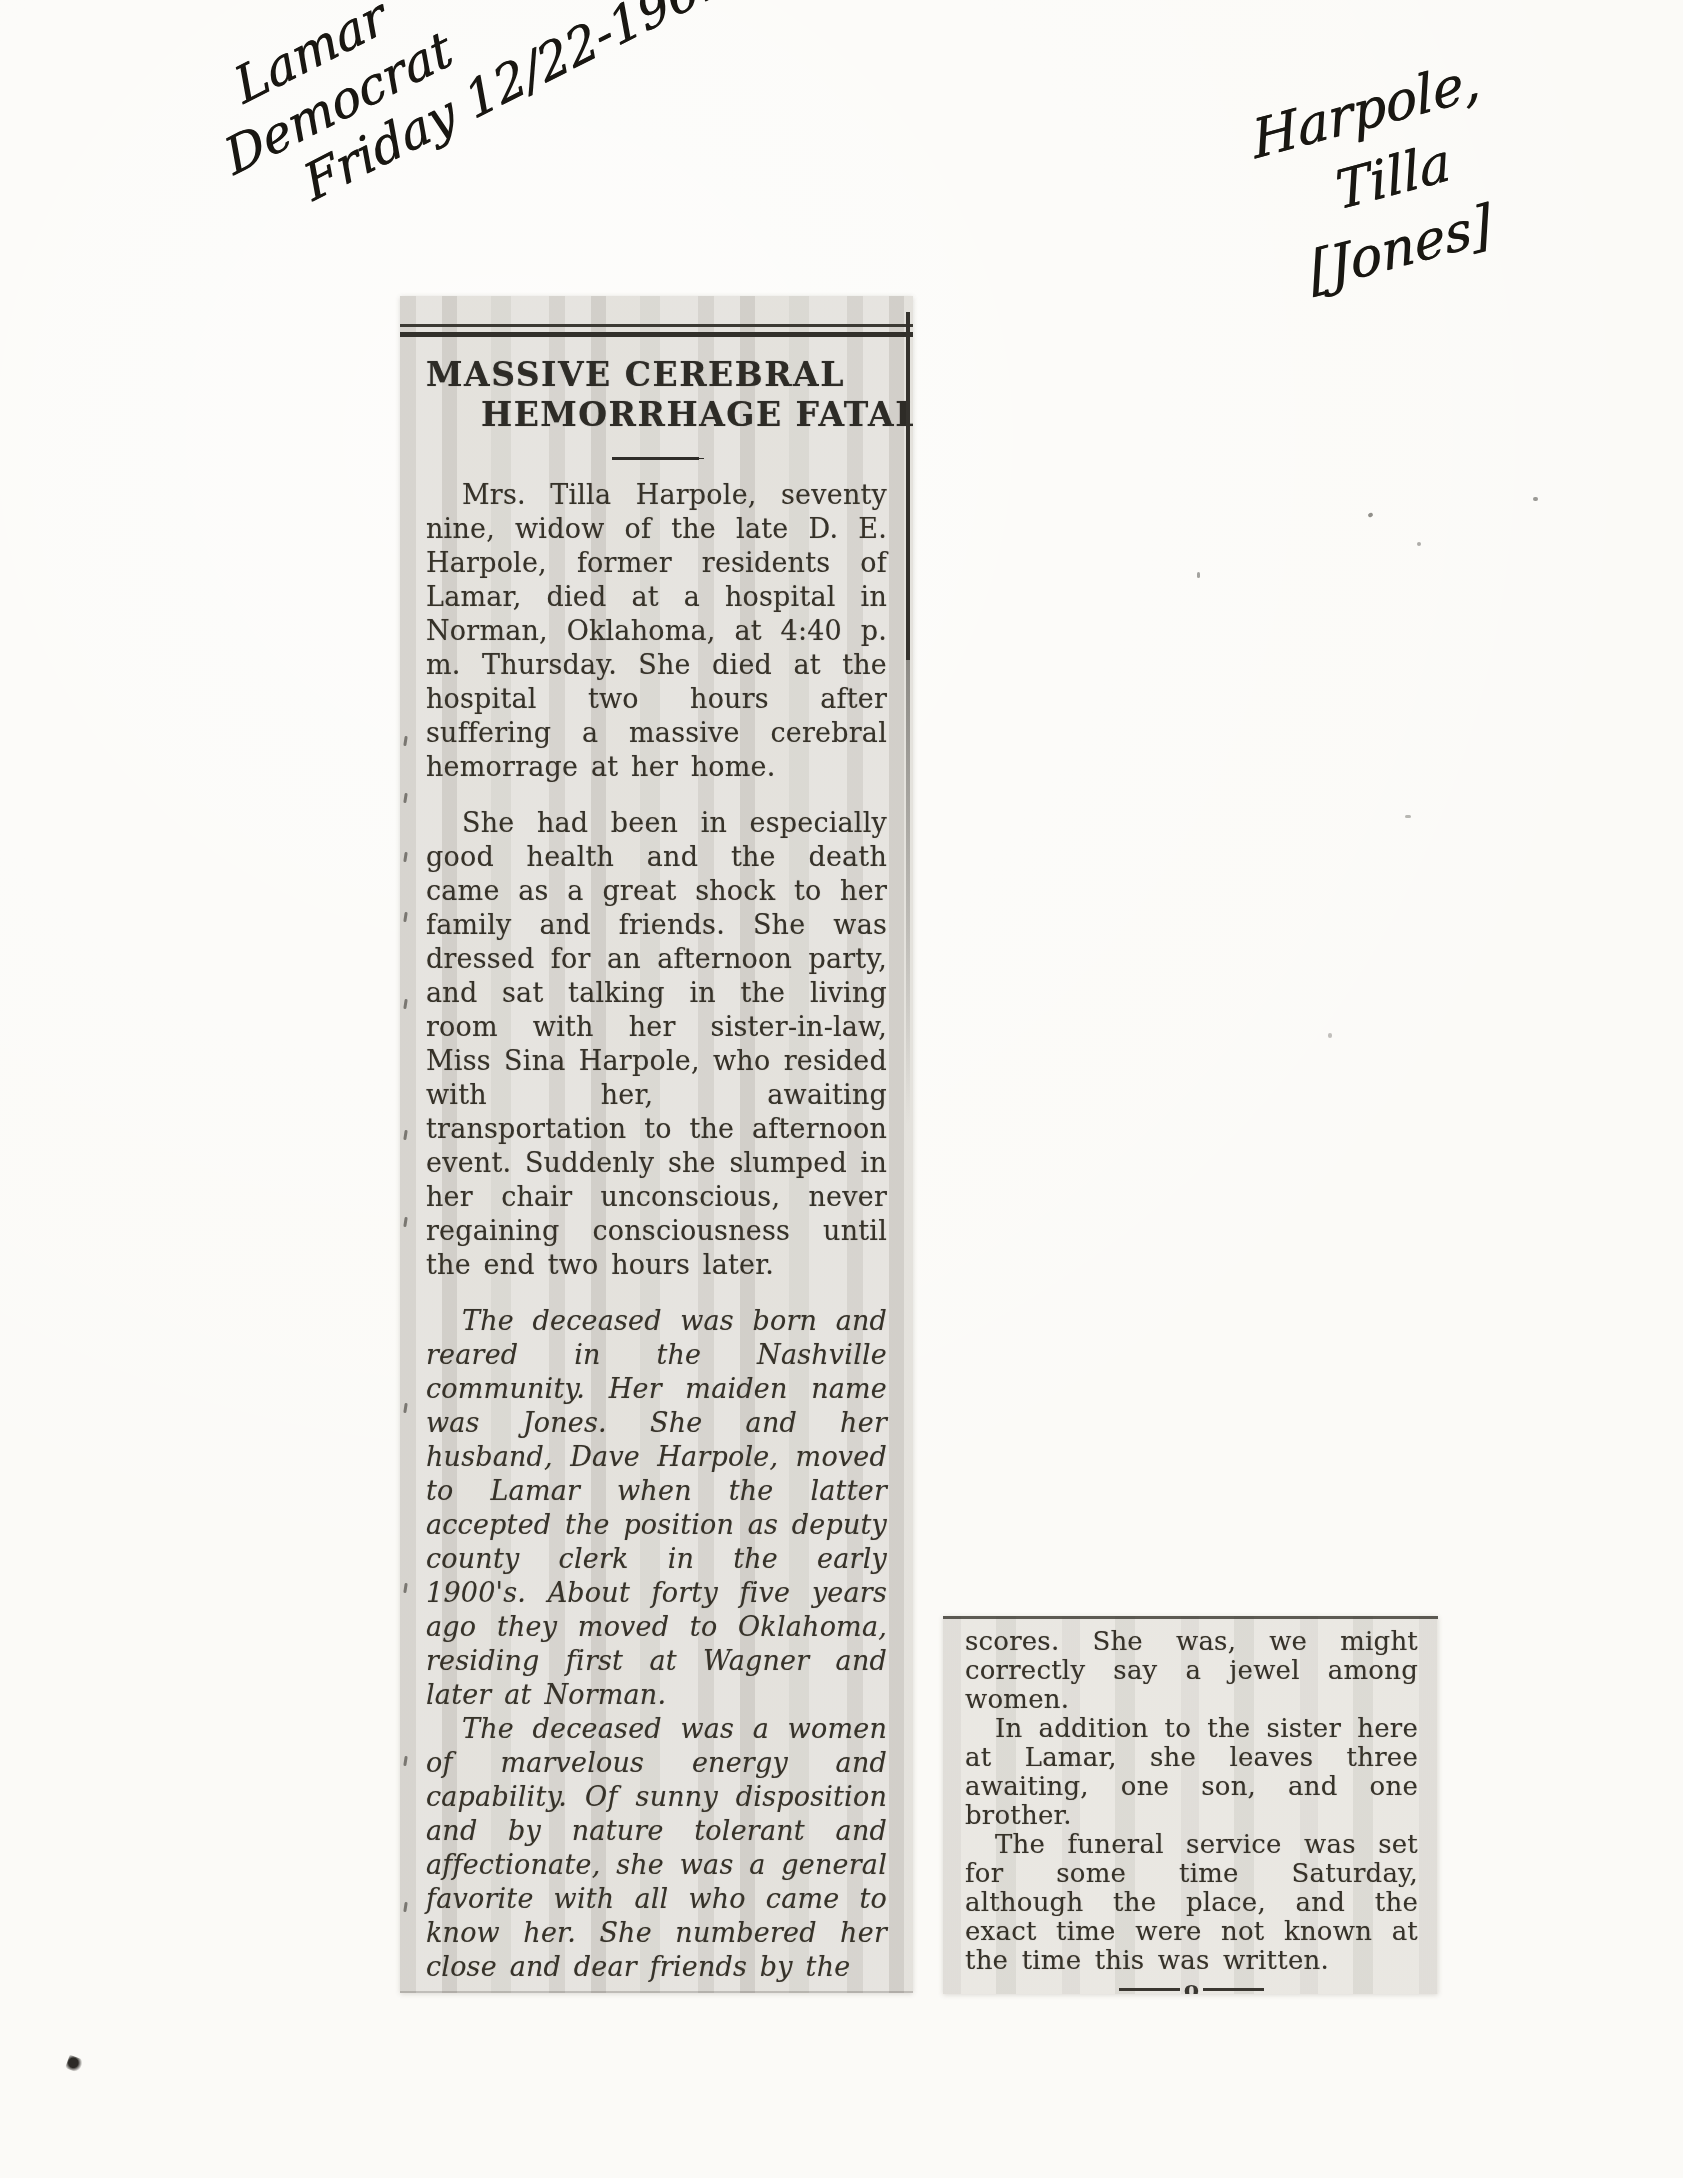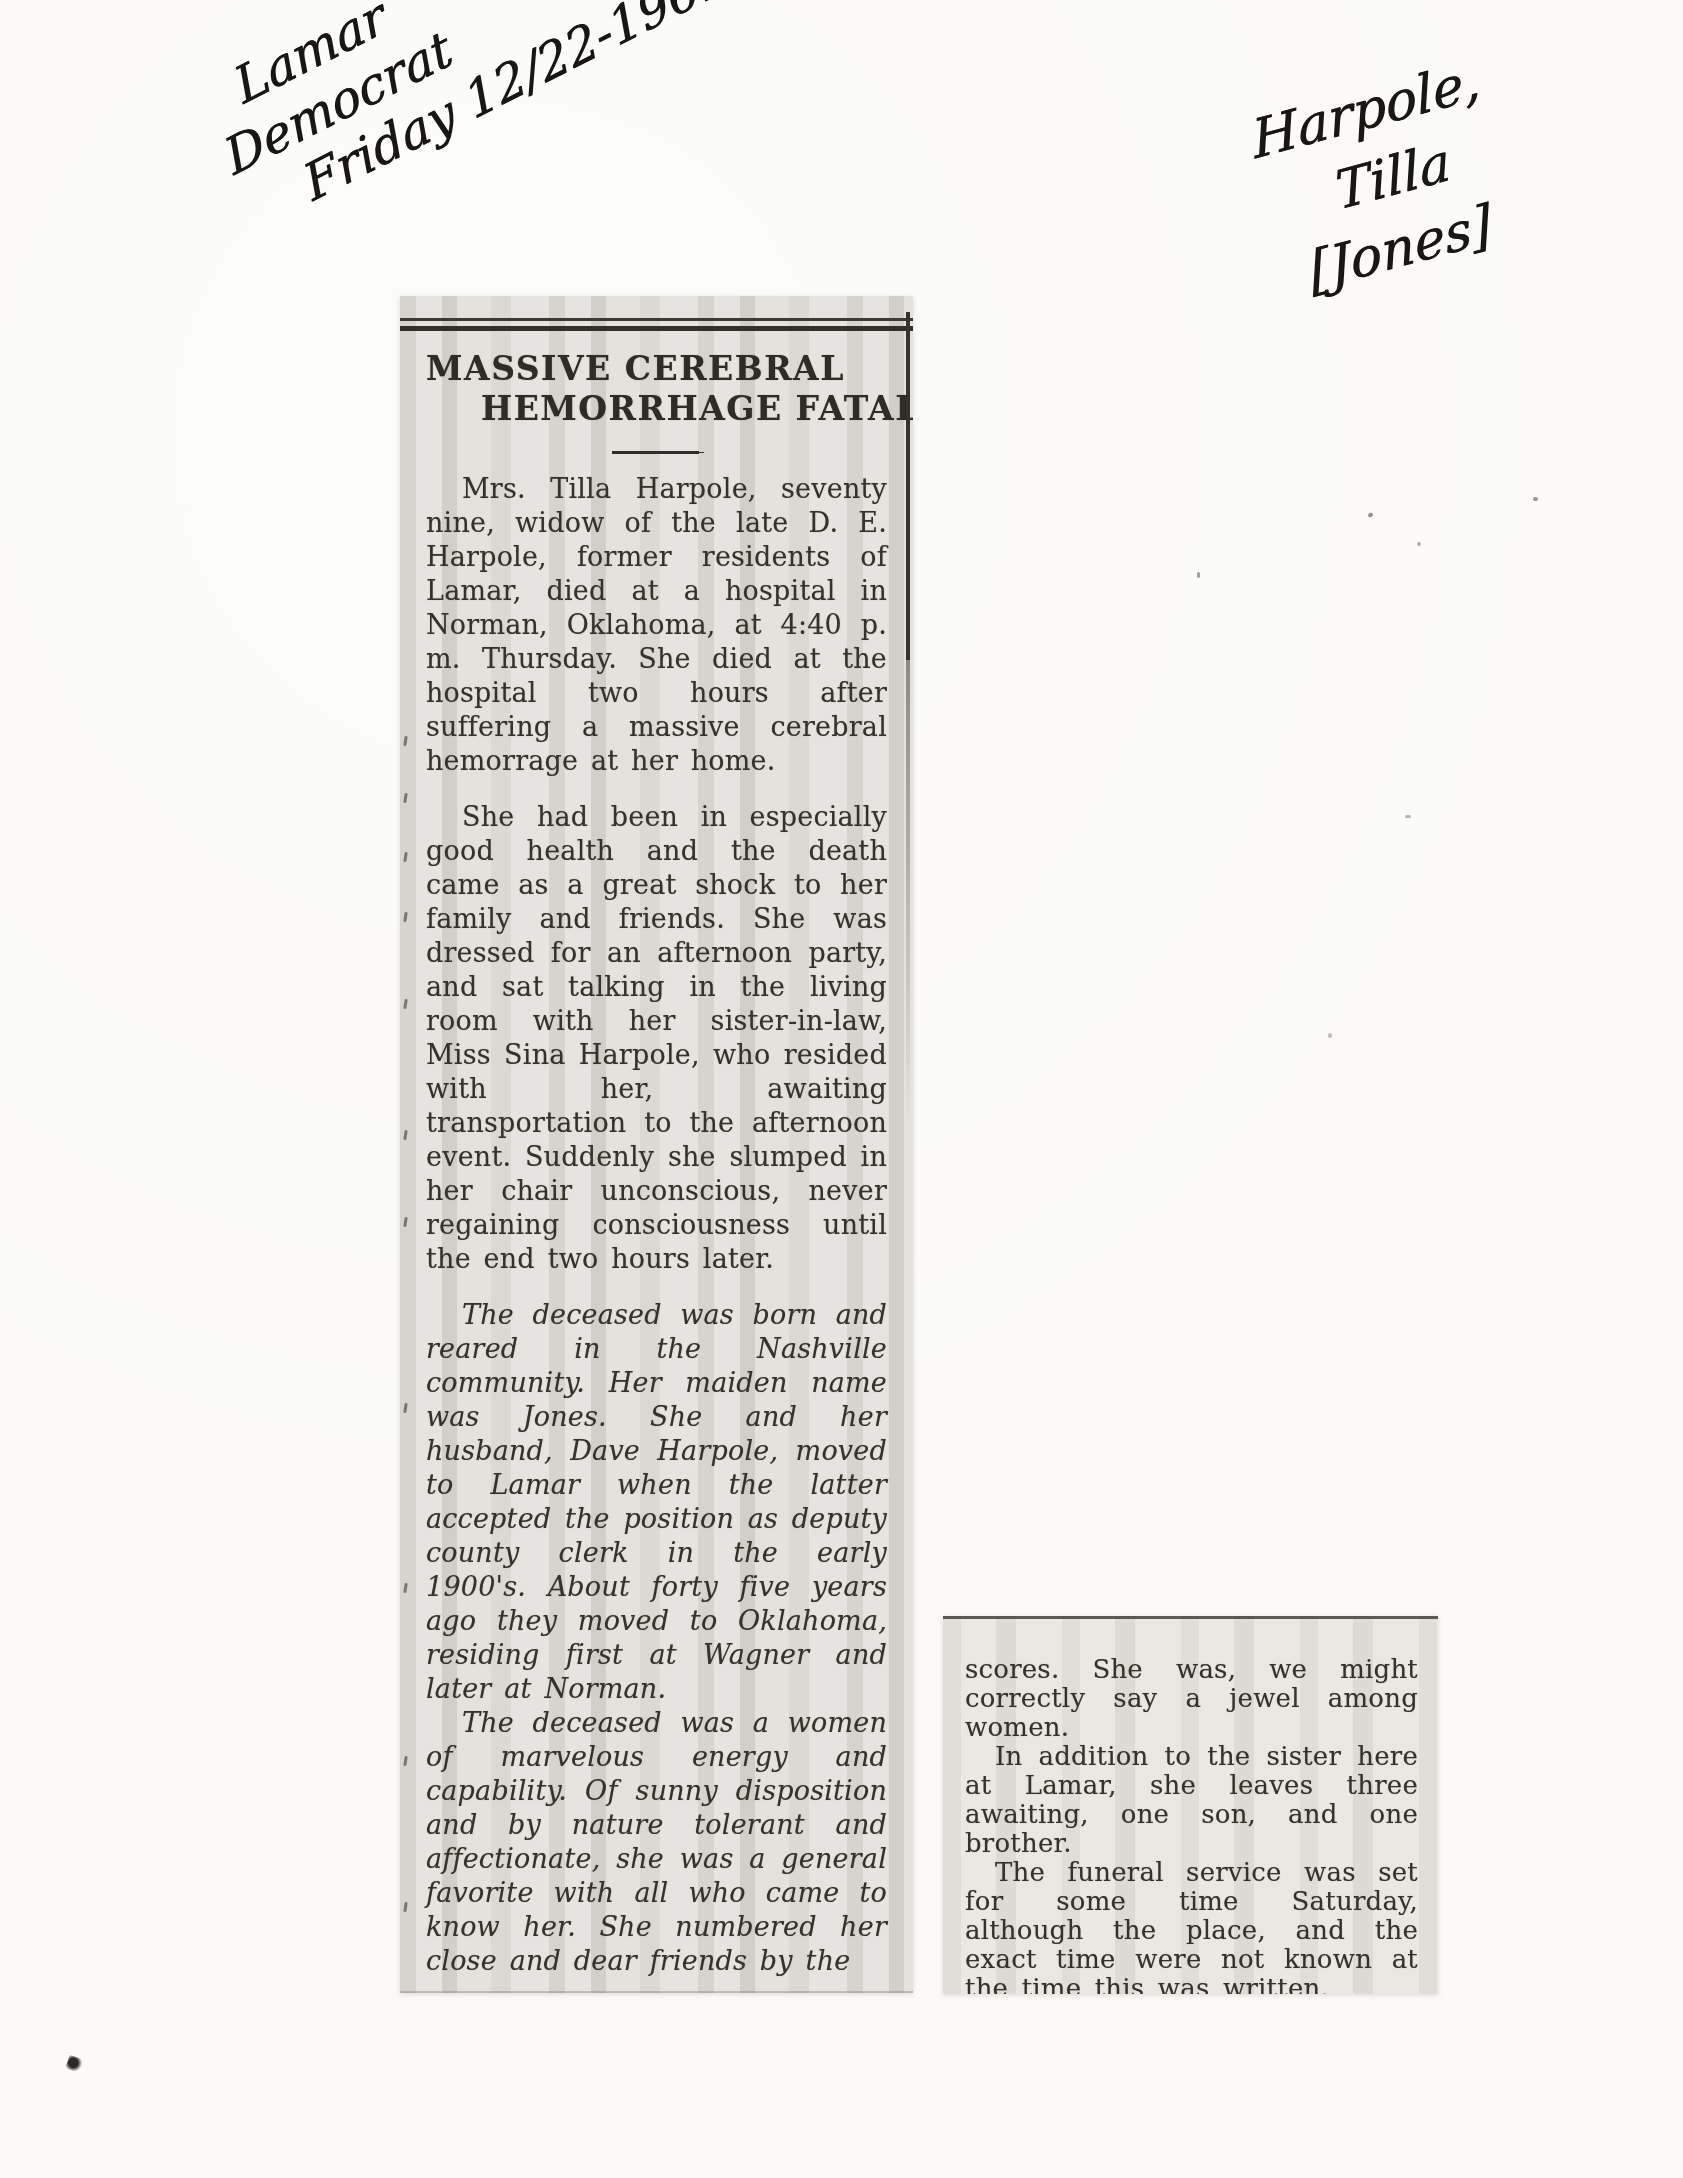--- a/index.html
+++ b/index.html
@@ -50,21 +50,21 @@
   .clipping {
     position: absolute;
     box-sizing: border-box;
     overflow: hidden;
     color: #34312b;
     box-shadow: 0 1px 5px rgba(70,65,55,.18);
   }
   .clipping-main {
     left: 400px; top: 296px;
     width: 513px; height: 1697px;
-    padding: 22px 26px 6px 26px;
+    padding: 28px 26px 6px 26px;
     background-color: #e9e7e2;
     background-image: repeating-linear-gradient(90deg,
       rgba(105,100,92,.14) 0px, rgba(105,100,92,.14) 16px,
       rgba(105,100,92,.02) 16px, rgba(105,100,92,.02) 42px,
       rgba(105,100,92,.18) 42px, rgba(105,100,92,.18) 57px,
       rgba(105,100,92,.04) 57px, rgba(105,100,92,.04) 91px,
       rgba(105,100,92,.11) 91px, rgba(105,100,92,.11) 111px,
       rgba(105,100,92,.02) 111px, rgba(105,100,92,.02) 149px);
     border-bottom: 2px solid rgba(60,56,48,.22);
   }
@@ -127,21 +127,21 @@
       rgba(110,105,96,.03) 73px, rgba(110,105,96,.03) 119px);
     border-top: 3px solid rgba(58,55,48,.8);
   }
   .clipping-cont p {
     margin: 0;
     font-size: 26px;
     line-height: 29px;
     text-indent: 30px;
     word-spacing: 5px;
   }
-  .clipping-cont p.no-indent { text-indent: 0; margin-top: 28px; }
+  .clipping-cont p.no-indent { text-indent: 0; }
   .end-divider {
     display: flex; align-items: center; justify-content: center;
     margin-top: 4px;
     gap: 2px;
   }
   .end-divider .bar { width: 61px; height: 3px; background: #3a3731; }
   .end-divider .glyph {
     font-size: 23px; line-height: 20px; color: #3a3731;
     font-weight: bold; padding: 0 2px;
   }

